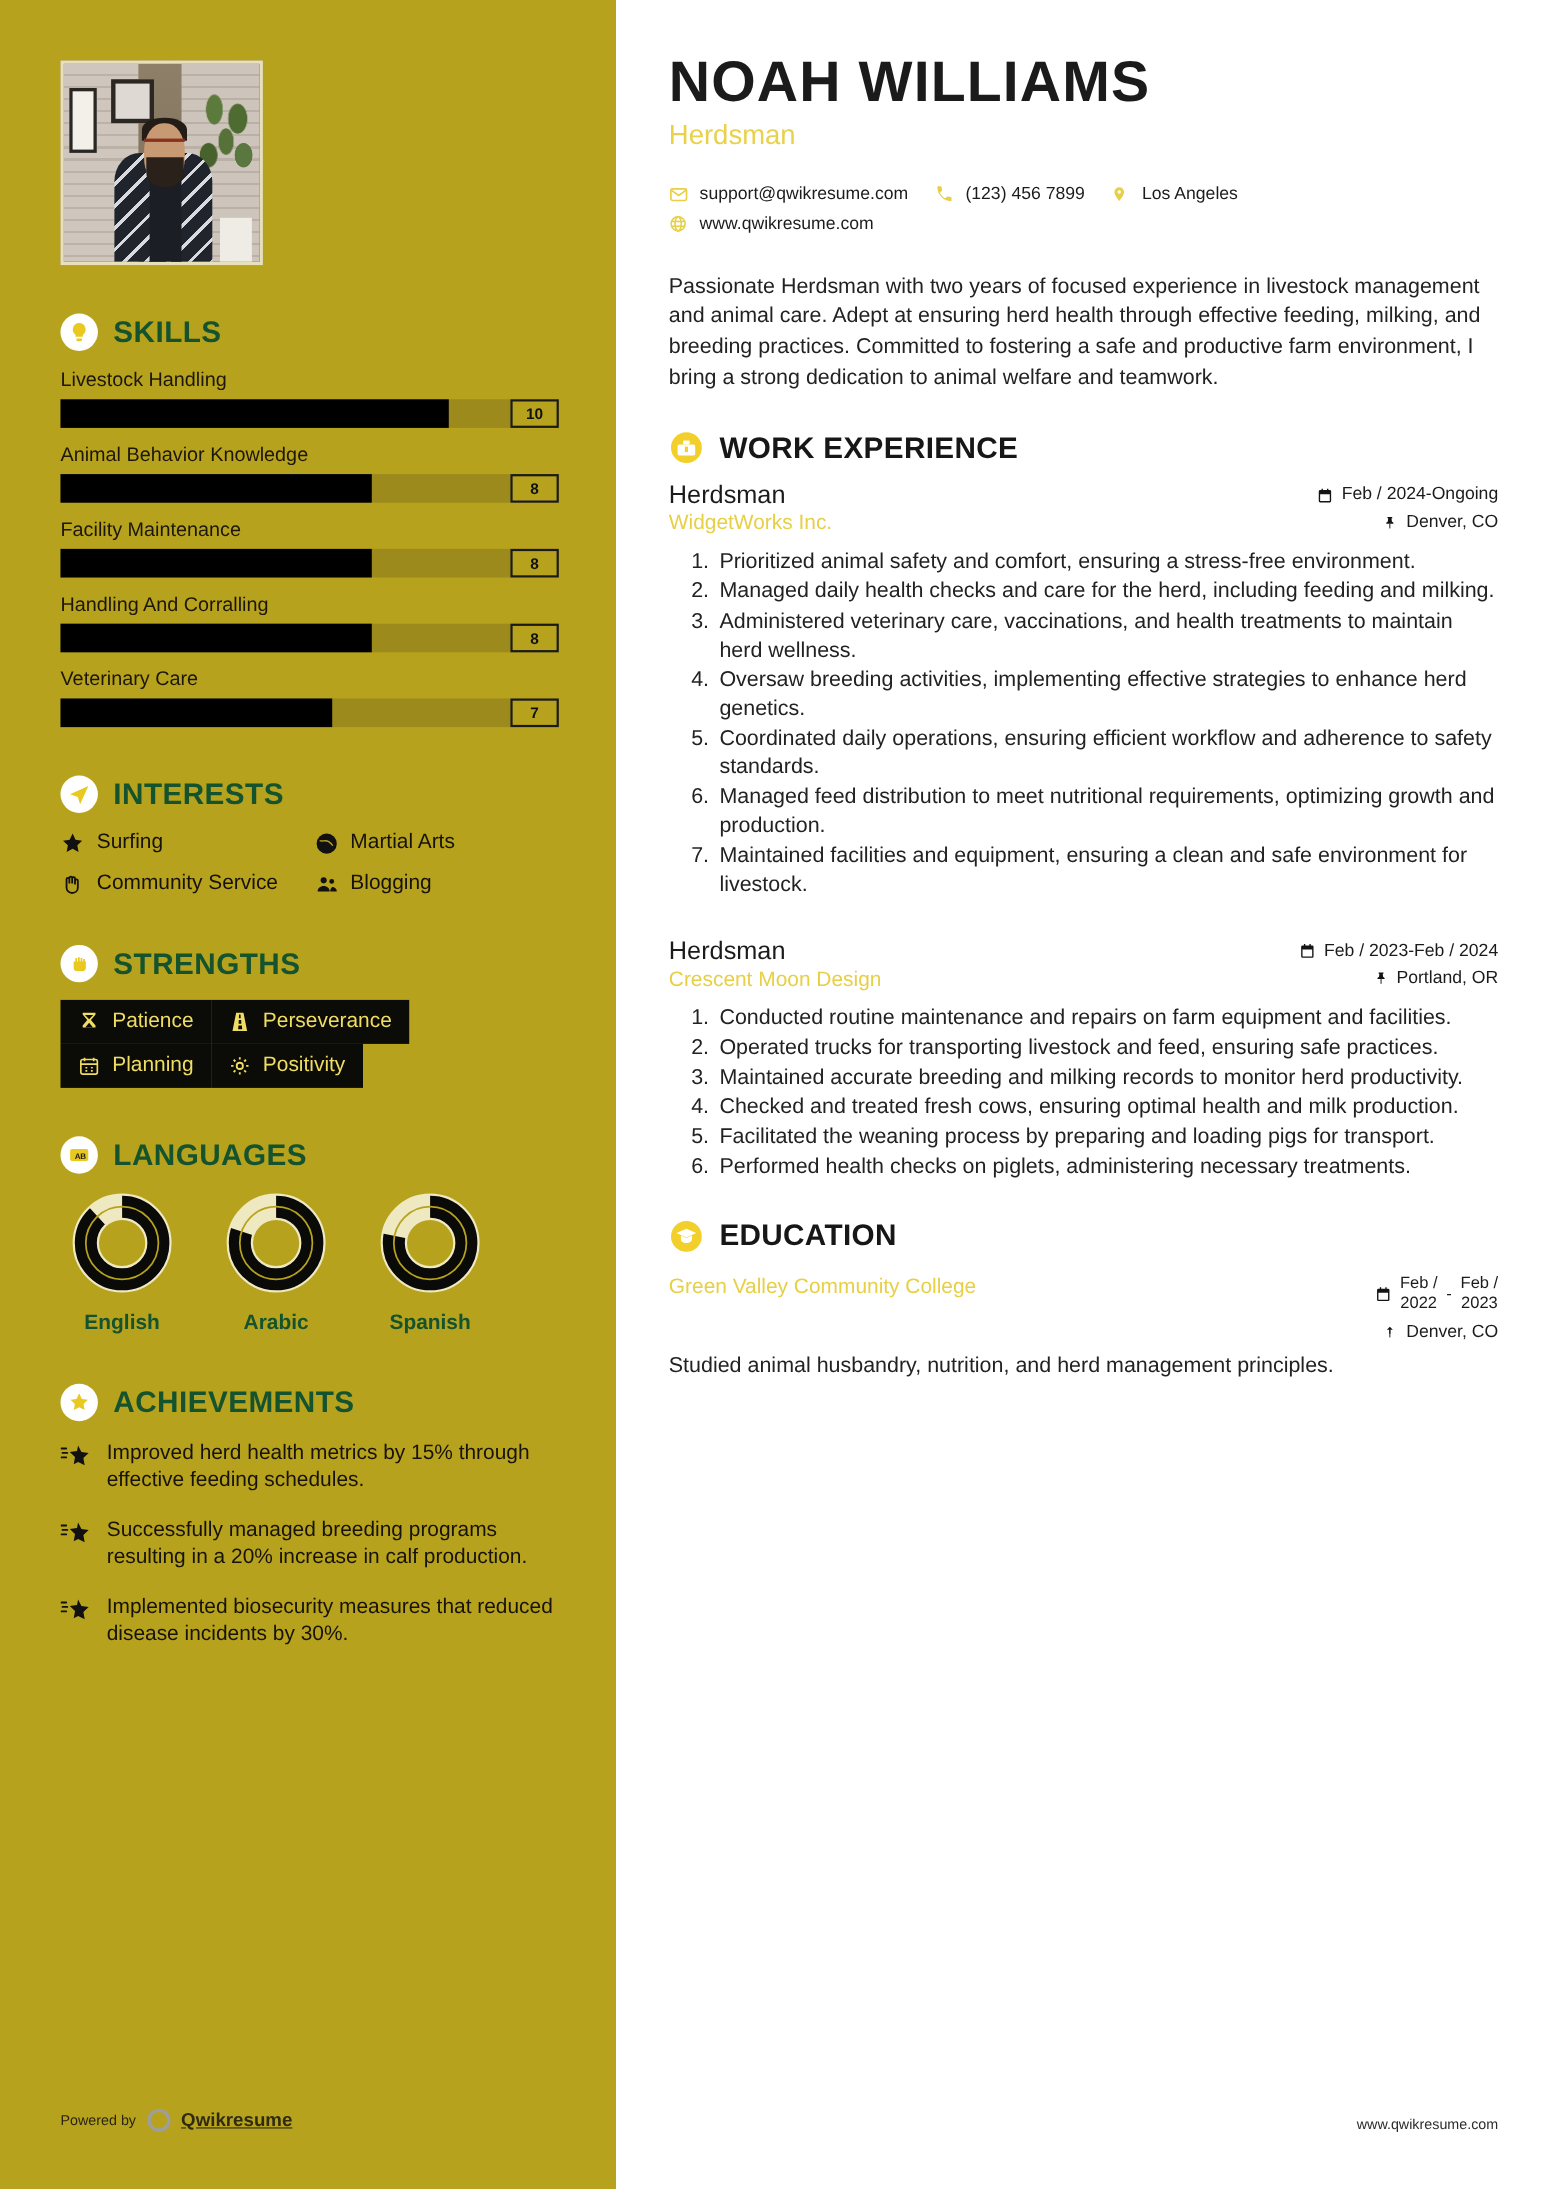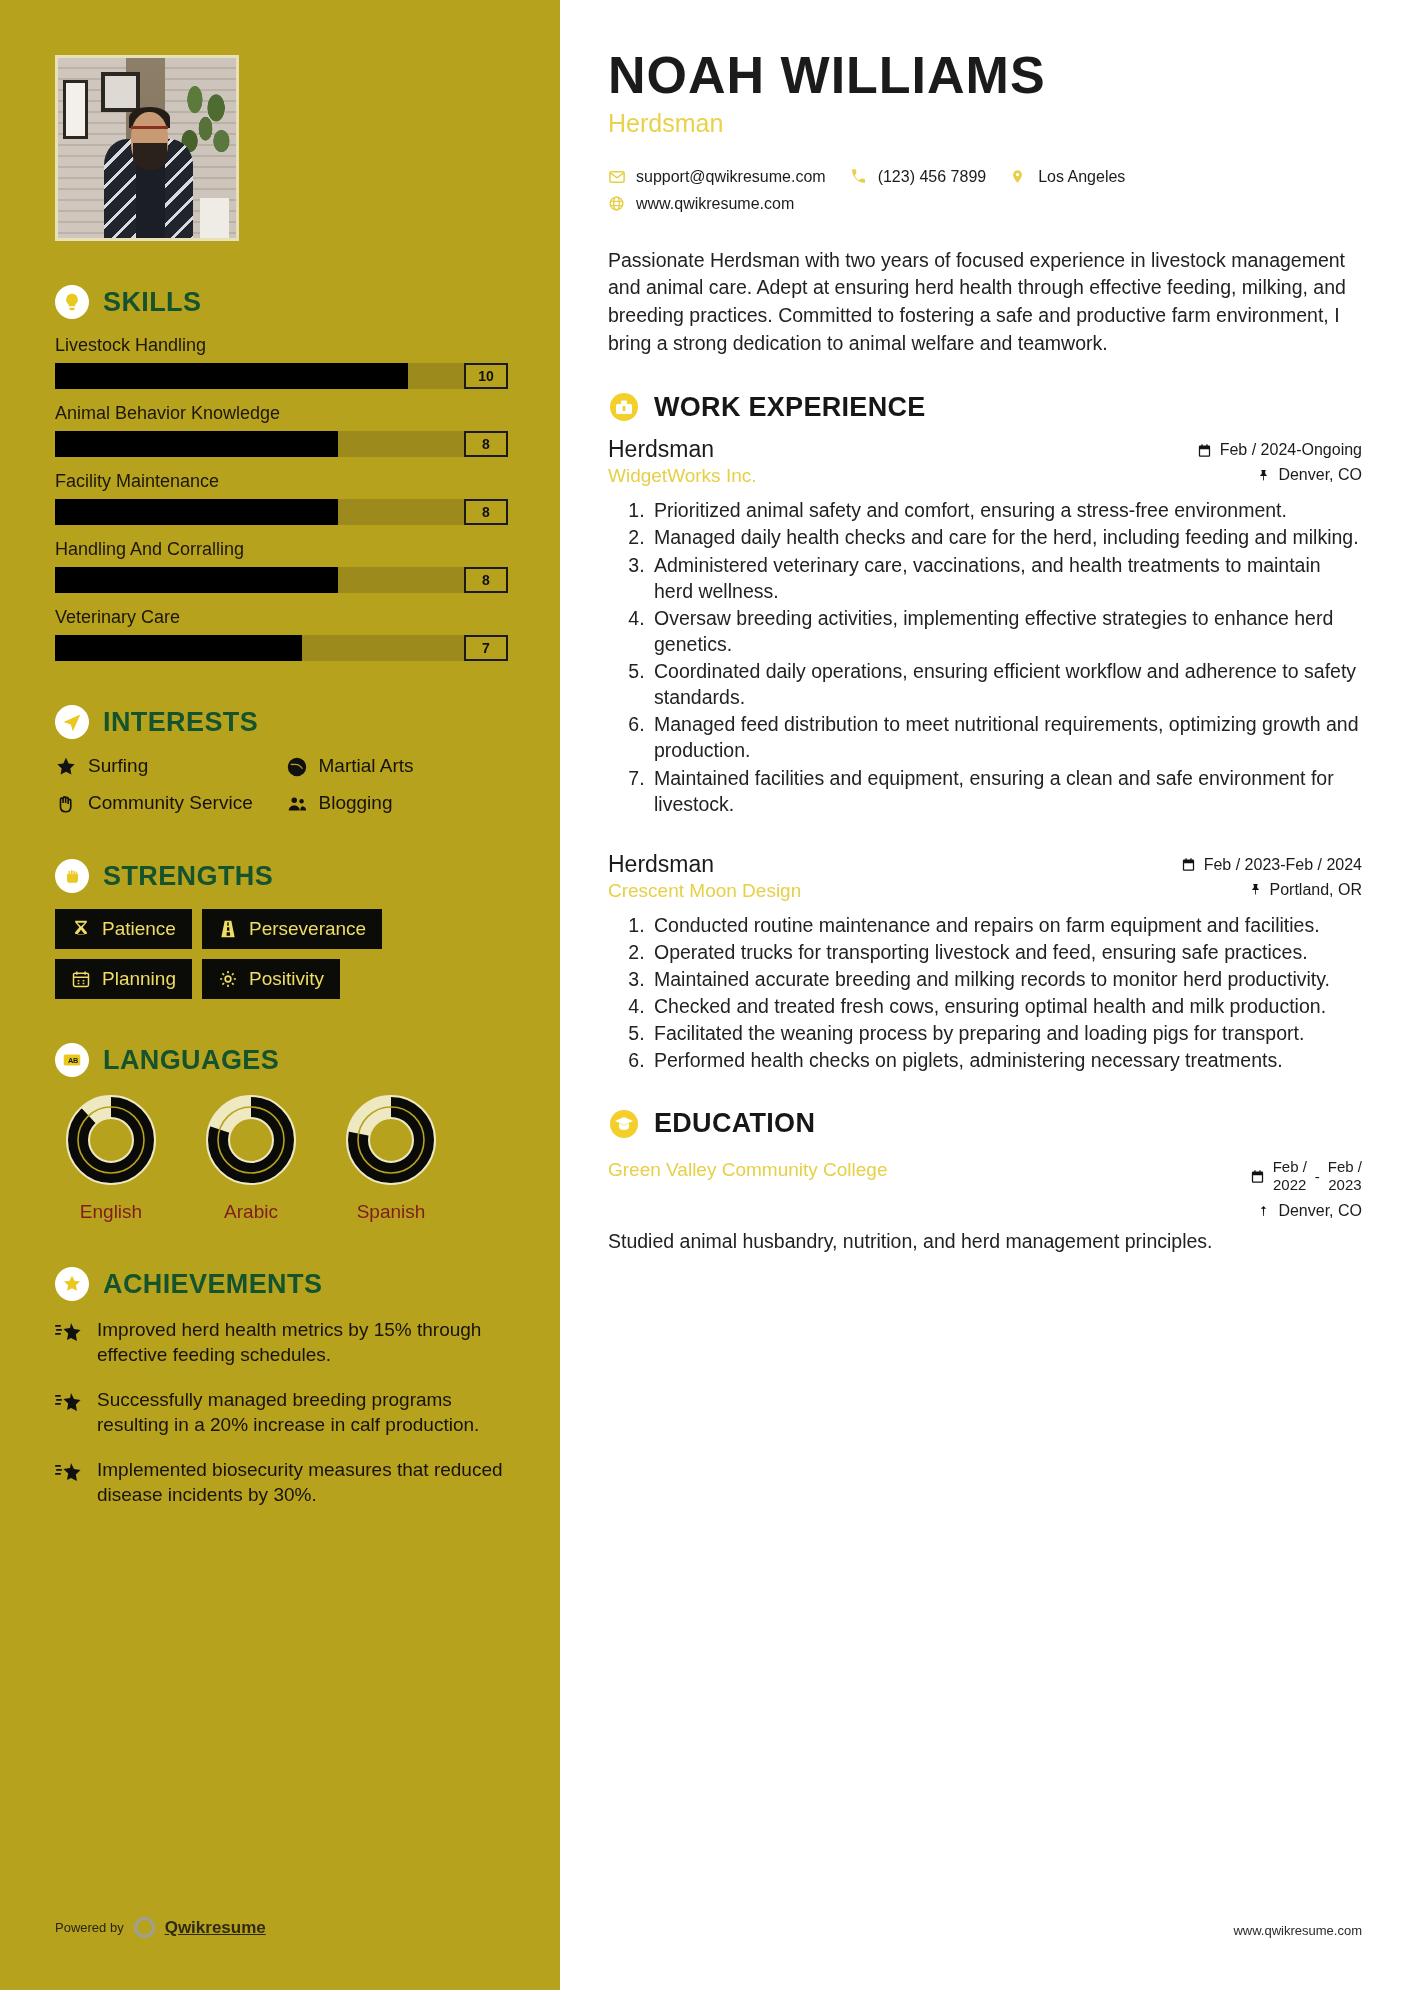--- a/index.html
+++ b/index.html
@@ -101,33 +101,33 @@
     display:flex; align-items:center; justify-content:center;
     font-size: 14px; font-weight: 700; color:#111;
   }
 
   
   .interest-grid { display:grid; grid-template-columns: 1fr 1fr; row-gap: 14px; column-gap: 8px; }
   .interest-item { display:flex; align-items:flex-start; gap:11px; font-size:19px; color:#16120a; }
   .interest-item .ic { flex:none; width:22px; height:22px; margin-top:1px; }
 
   
-  .strength-grid { display:flex; flex-wrap:wrap; gap:10px; }
+  .strength-grid { display:flex; flex-wrap:wrap; }
   .strength-chip {
     background:#0b0b07; color:#f0dd63;
     padding: 9px 16px; display:flex; align-items:center; gap:11px;
     font-size: 19px;
   }
   .strength-chip .ic { width: 20px; height: 20px; flex:none; }
 
   
   .lang-row { display:flex; gap: 28px; margin-top: 12px; }
   .lang-item { width: 112px; text-align:center; }
   .lang-donut { width: 94px; height: 94px; margin: 0 auto; }
-  .lang-label { margin-top: 10px; font-size: 19px; color:#7f1d1d; }
+  .lang-label { margin-top: 10px; font-size: 19px; color:#14532d;font-weight:bold; }
 
   
   .ach-item { display:flex; gap:14px; margin-bottom: 20px; }
   .ach-item .ic { flex:none; width: 28px; height: 28px; margin-top: 3px; }
   .ach-text { font-size: 19px; line-height: 1.32; color:#17130a; }
 
   .powered {
     position: absolute; left: 55px; bottom: 52px;
     display:flex; align-items:center; gap:10px;
     font-size: 13px; color:#2a2510;

